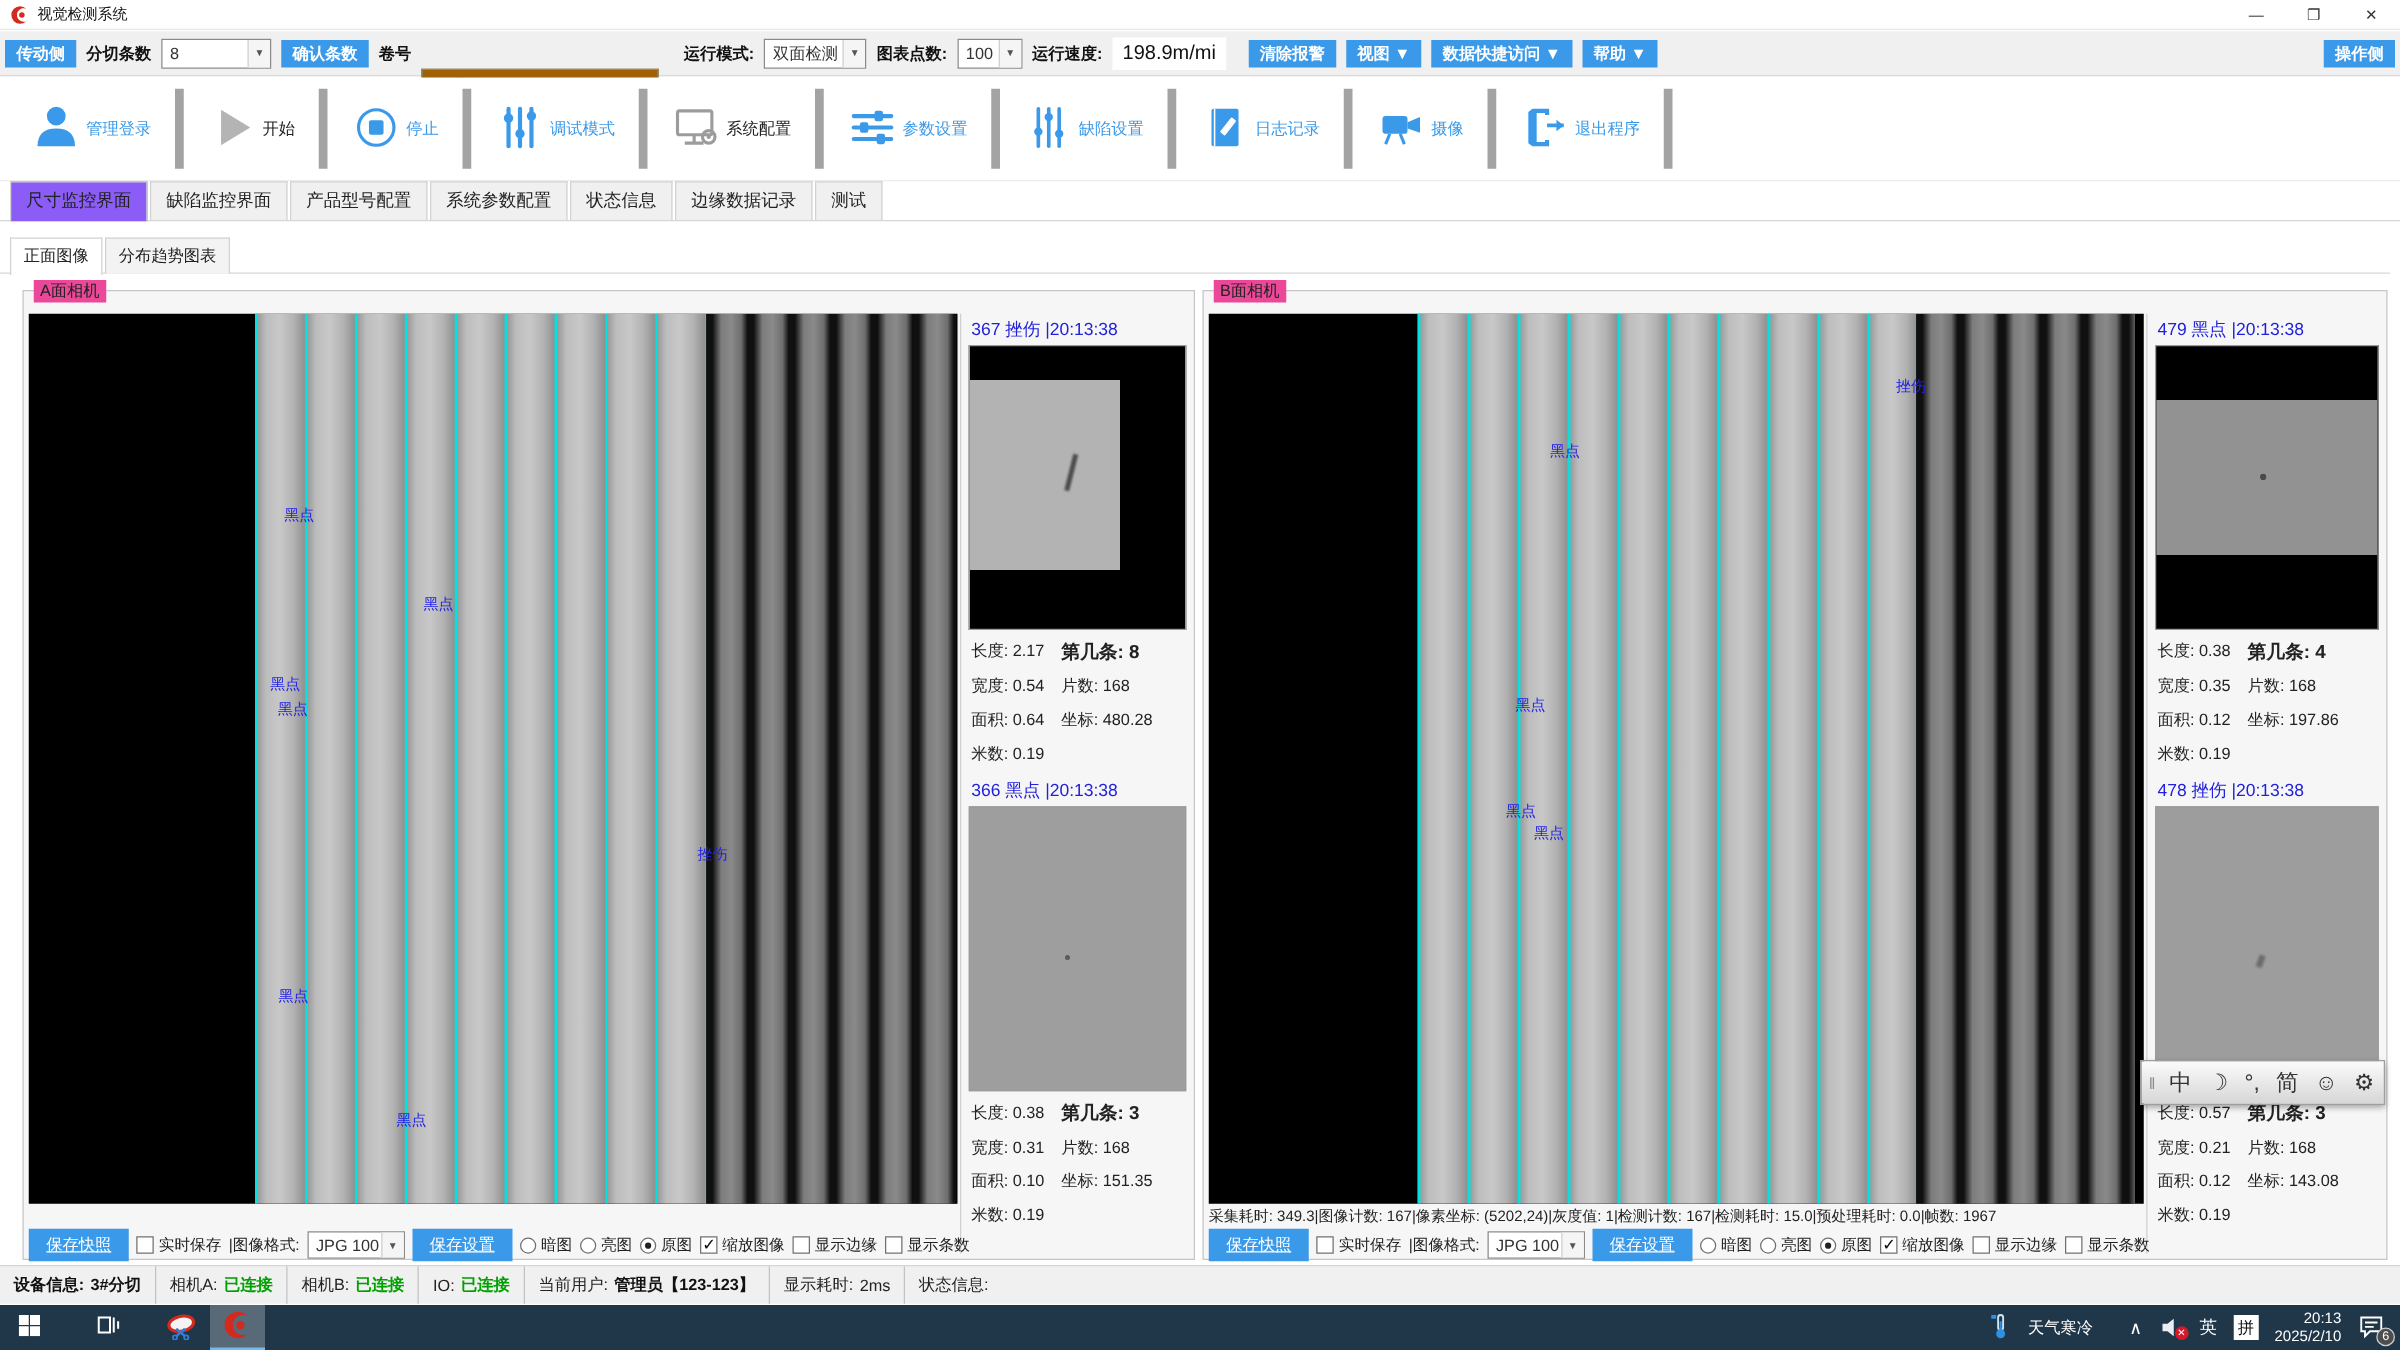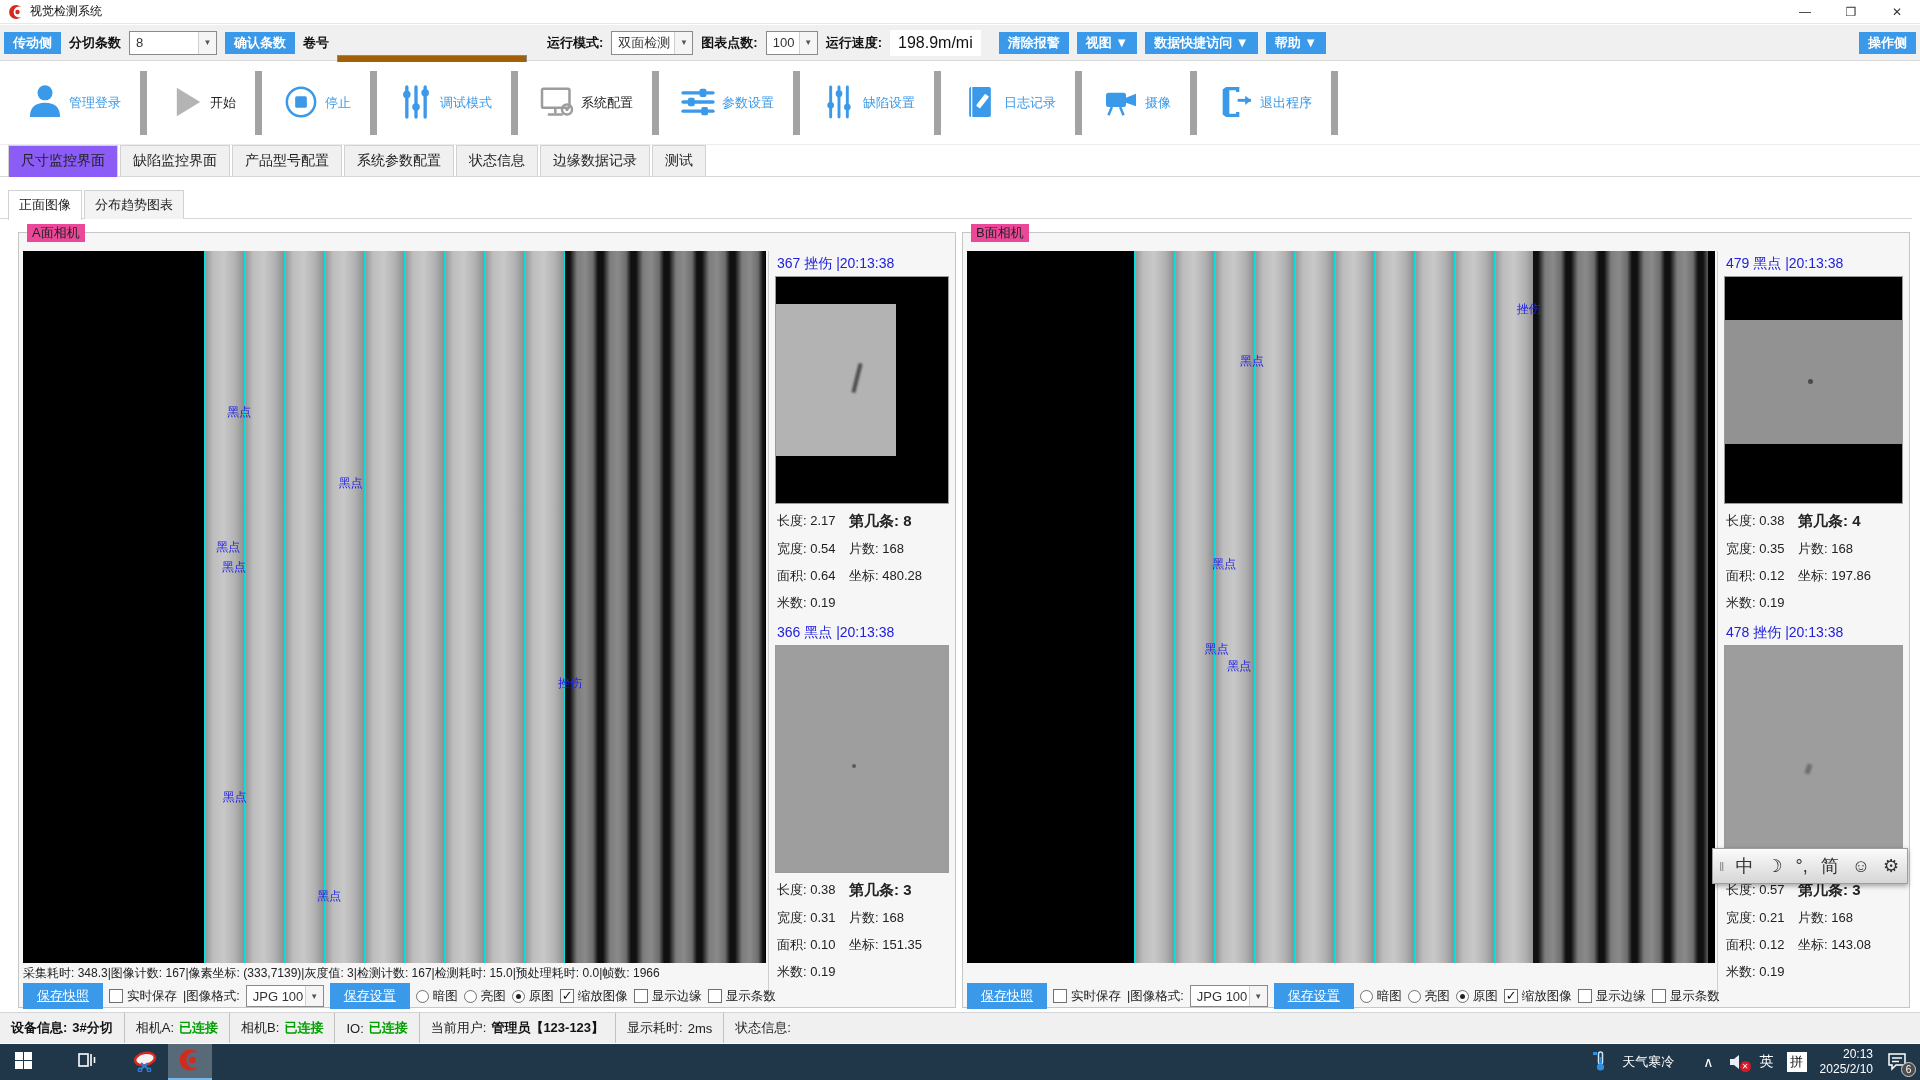--- a/index.html
+++ b/index.html
@@ -312,21 +312,20 @@
           <div class="stat-cell stat-strip">第几条: 3</div>
           <div class="stat-cell">宽度: 0.31</div>
           <div class="stat-cell">片数: 168</div>
           <div class="stat-cell">面积: 0.10</div>
           <div class="stat-cell">坐标: 151.35</div>
           <div class="stat-cell">米数: 0.19</div>
           <div class="stat-cell"></div>
         </div>
       </div>
     </div>
-  <div class="cam-info">采集耗时: 348.3ㅤ|图像计数: 167ㅤ|像素坐标: (333,7139)ㅤ|灰度值: 3ㅤ|检测计数: 167ㅤ|检测耗时: 15.0ㅤ|预处理耗时: 0.0ㅤ|帧数: 1966</div>
   <div class="cam-controls">
     <span class="btn-blue">保存快照</span>
     <span class="ctl-pair">
         <span class="cb"></span>
         <span>实时保存</span>
       </span>
     <span>|图像格式:</span>
     <span class="combo" style="width:78px;height:22px">
       <span>JPG 100</span>
       <span class="arrow">▼</span>
@@ -393,20 +392,21 @@
           <div class="stat-cell stat-strip">第几条: 3</div>
           <div class="stat-cell">宽度: 0.21</div>
           <div class="stat-cell">片数: 168</div>
           <div class="stat-cell">面积: 0.12</div>
           <div class="stat-cell">坐标: 143.08</div>
           <div class="stat-cell">米数: 0.19</div>
           <div class="stat-cell"></div>
         </div>
       </div>
     </div>
+  <div class="cam-info">采集耗时: 349.3ㅤ|图像计数: 167ㅤ|像素坐标: (5202,24)ㅤ|灰度值: 1ㅤ|检测计数: 167ㅤ|检测耗时: 15.0ㅤ|预处理耗时: 0.0ㅤ|帧数: 1967</div>
   <div class="cam-controls">
     <span class="btn-blue">保存快照</span>
     <span class="ctl-pair">
         <span class="cb"></span>
         <span>实时保存</span>
       </span>
     <span>|图像格式:</span>
     <span class="combo" style="width:78px;height:22px">
       <span>JPG 100</span>
       <span class="arrow">▼</span>

